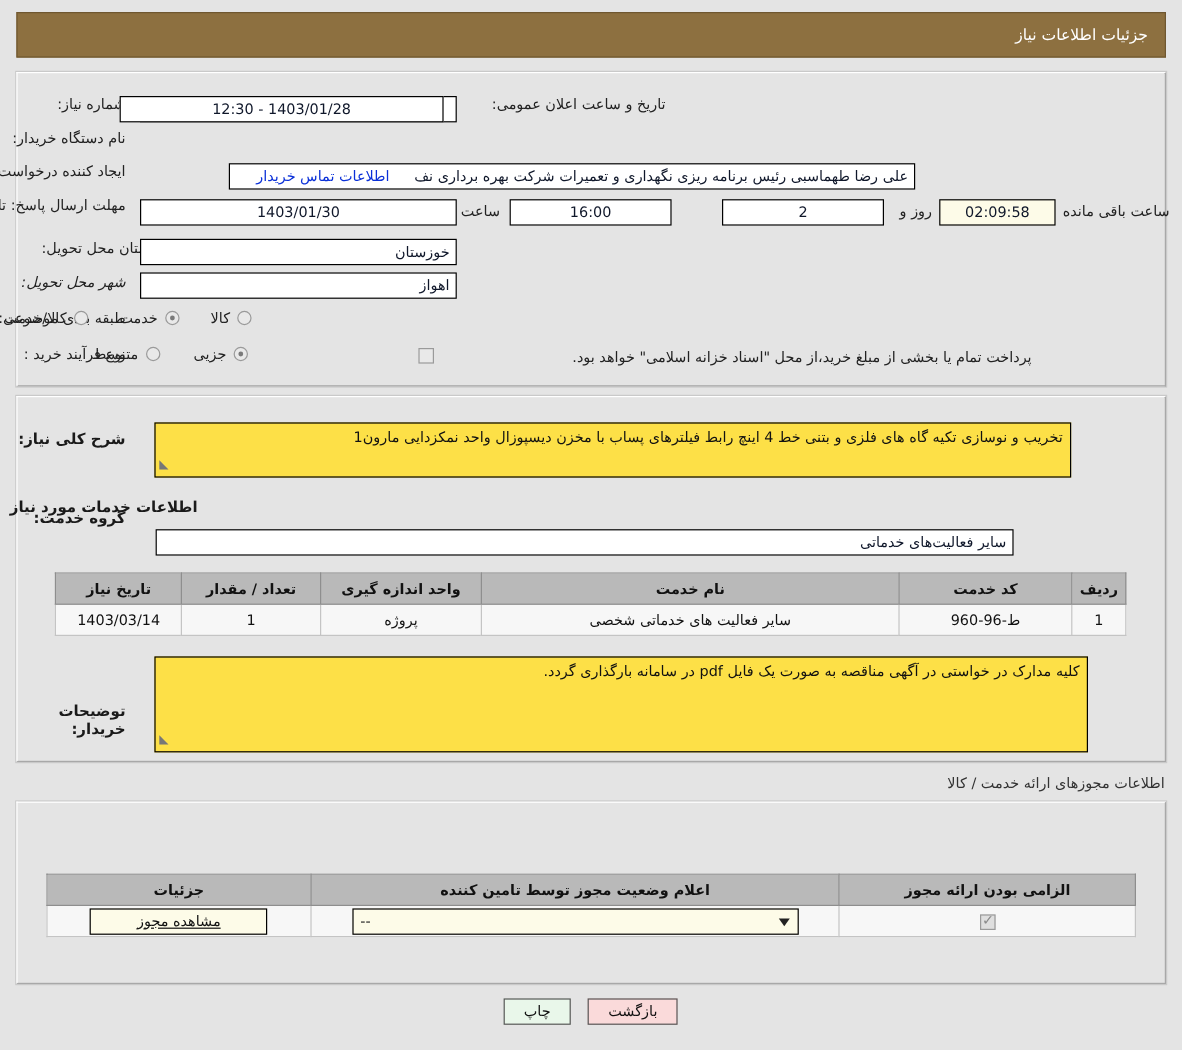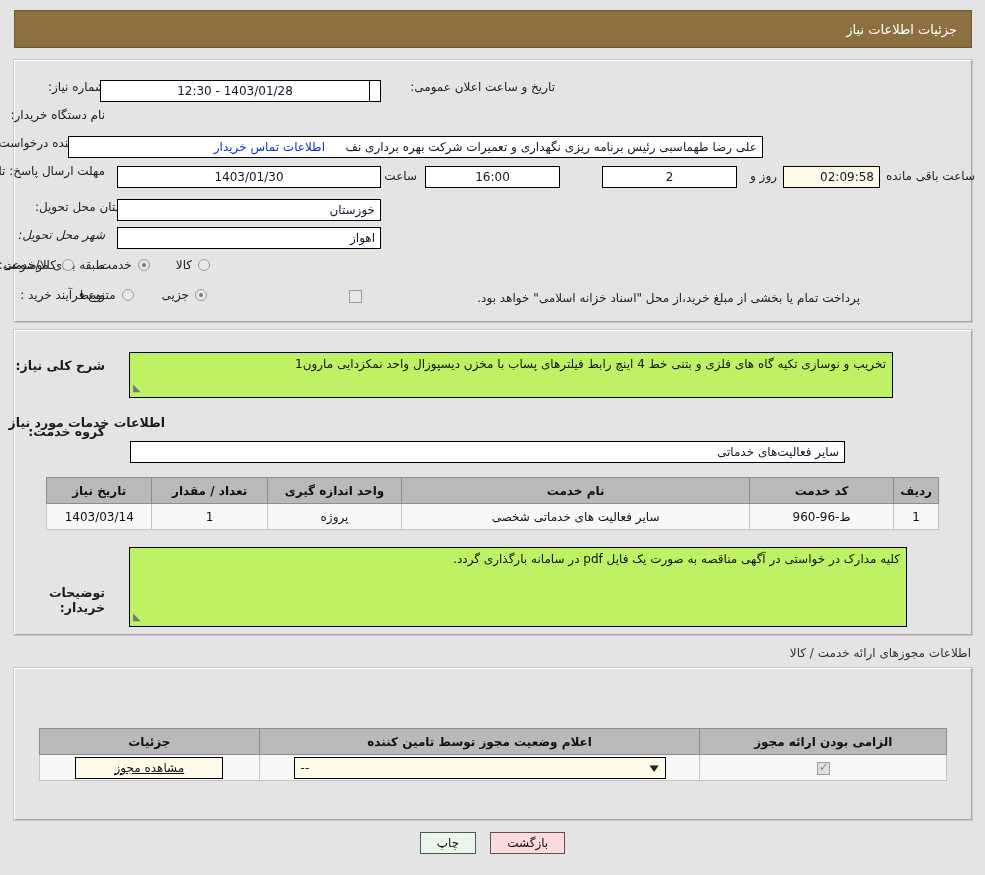--- a/index.html
+++ b/index.html
@@ -83,21 +83,21 @@
     border: 1px solid #9a9a9a; background: #e9e9e9; vertical-align: middle;
   }
   .chk.on { background: #dfdfdf; position: relative; }
   .chk.on::after {
     content: "\2713"; position: absolute; left: 1px; top: -3px;
     font-size: 12px; color: #8a8a8a;
   }
 
   
   .ta {
-    background: #bef264; border: 1px solid #000000;
+    background: #fde047; border: 1px solid #000000;
     font-size: 12px; color: #111; padding: 3px 6px; position: relative;
     line-height: 17px; overflow: hidden;
   }
   .ta .grip {
     position: absolute; left: 3px; bottom: 1px; font-size: 10px; color: #777;
     transform: scaleX(-1);
   }
 
   
   .sec-h { position: absolute; font-size: 12.5px; font-weight: bold; color: #1a1a1a; }
@@ -167,34 +167,34 @@
 
   <div class="fld center" style="position:absolute; left:100px; top:80px; width:270px; z-index:4;">1403/01/28 - 12:30</div>
 
   <div class="row" style="right:880px; top:108px; z-index:4;">
     <span class="lbl">نام دستگاه خریدار:</span>
   </div>
 
   <div class="row" style="right:880px; top:136px; z-index:4;">
     <span class="lbl">ایجاد کننده درخواست:</span>
   </div>
-  <div class="fld right" style="position:absolute; right:222px; top:136px; width:695px; z-index:4;">علی رضا طهماسبی رئیس برنامه ریزی نگهداری و تعمیرات شرکت بهره برداری نف</div>
+  <div class="fld right" style="position:absolute; right:222px; top:136px; width:572px; z-index:4;">علی رضا طهماسبی رئیس برنامه ریزی نگهداری و تعمیرات شرکت بهره برداری نف</div>
   <div style="position:absolute; right:660px; top:140px; z-index:5;">
     <span class="link">اطلاعات تماس خریدار</span>
   </div>
 
   <div class="row" style="right:880px; top:164px; width:95px; display:block; z-index:4;">
     <div class="lbl" style="line-height:15px;">مهلت ارسال پاسخ: تا تاریخ:</div>
   </div>
   <div class="fld center" style="position:absolute; right:604px; top:166px; width:264px; z-index:4;">1403/01/30</div>
   <span class="lbl2" style="position:absolute; right:568px; top:169px; z-index:4;">ساعت</span>
   <div class="fld center" style="position:absolute; right:425px; top:166px; width:135px; z-index:4;">16:00</div>
   <div class="fld center" style="position:absolute; right:248px; top:166px; width:135px; z-index:4;">2</div>
   <span class="lbl2" style="position:absolute; right:208px; top:169px; z-index:4;">روز و</span>
-  <div class="fld center yellow" style="position:absolute; right:105px; top:166px; width:97px; z-index:4;text-align:right;">02:09:58</div>
+  <div class="fld center yellow" style="position:absolute; right:105px; top:166px; width:97px; z-index:4;">02:09:58</div>
   <span class="lbl2" style="position:absolute; right:10px; top:169px; z-index:4;">ساعت باقی مانده</span>
 
   <div class="row" style="right:856px; top:200px; z-index:4;">
     <span class="lbl">استان محل تحویل:</span>
   </div>
   <div class="fld right" style="position:absolute; right:604px; top:199px; width:264px; z-index:4;">خوزستان</div>
 
   <div class="row" style="right:880px; top:228px; z-index:4;font-style:italic;">
     <span class="lbl">شهر محل تحویل:</span>
   </div>

